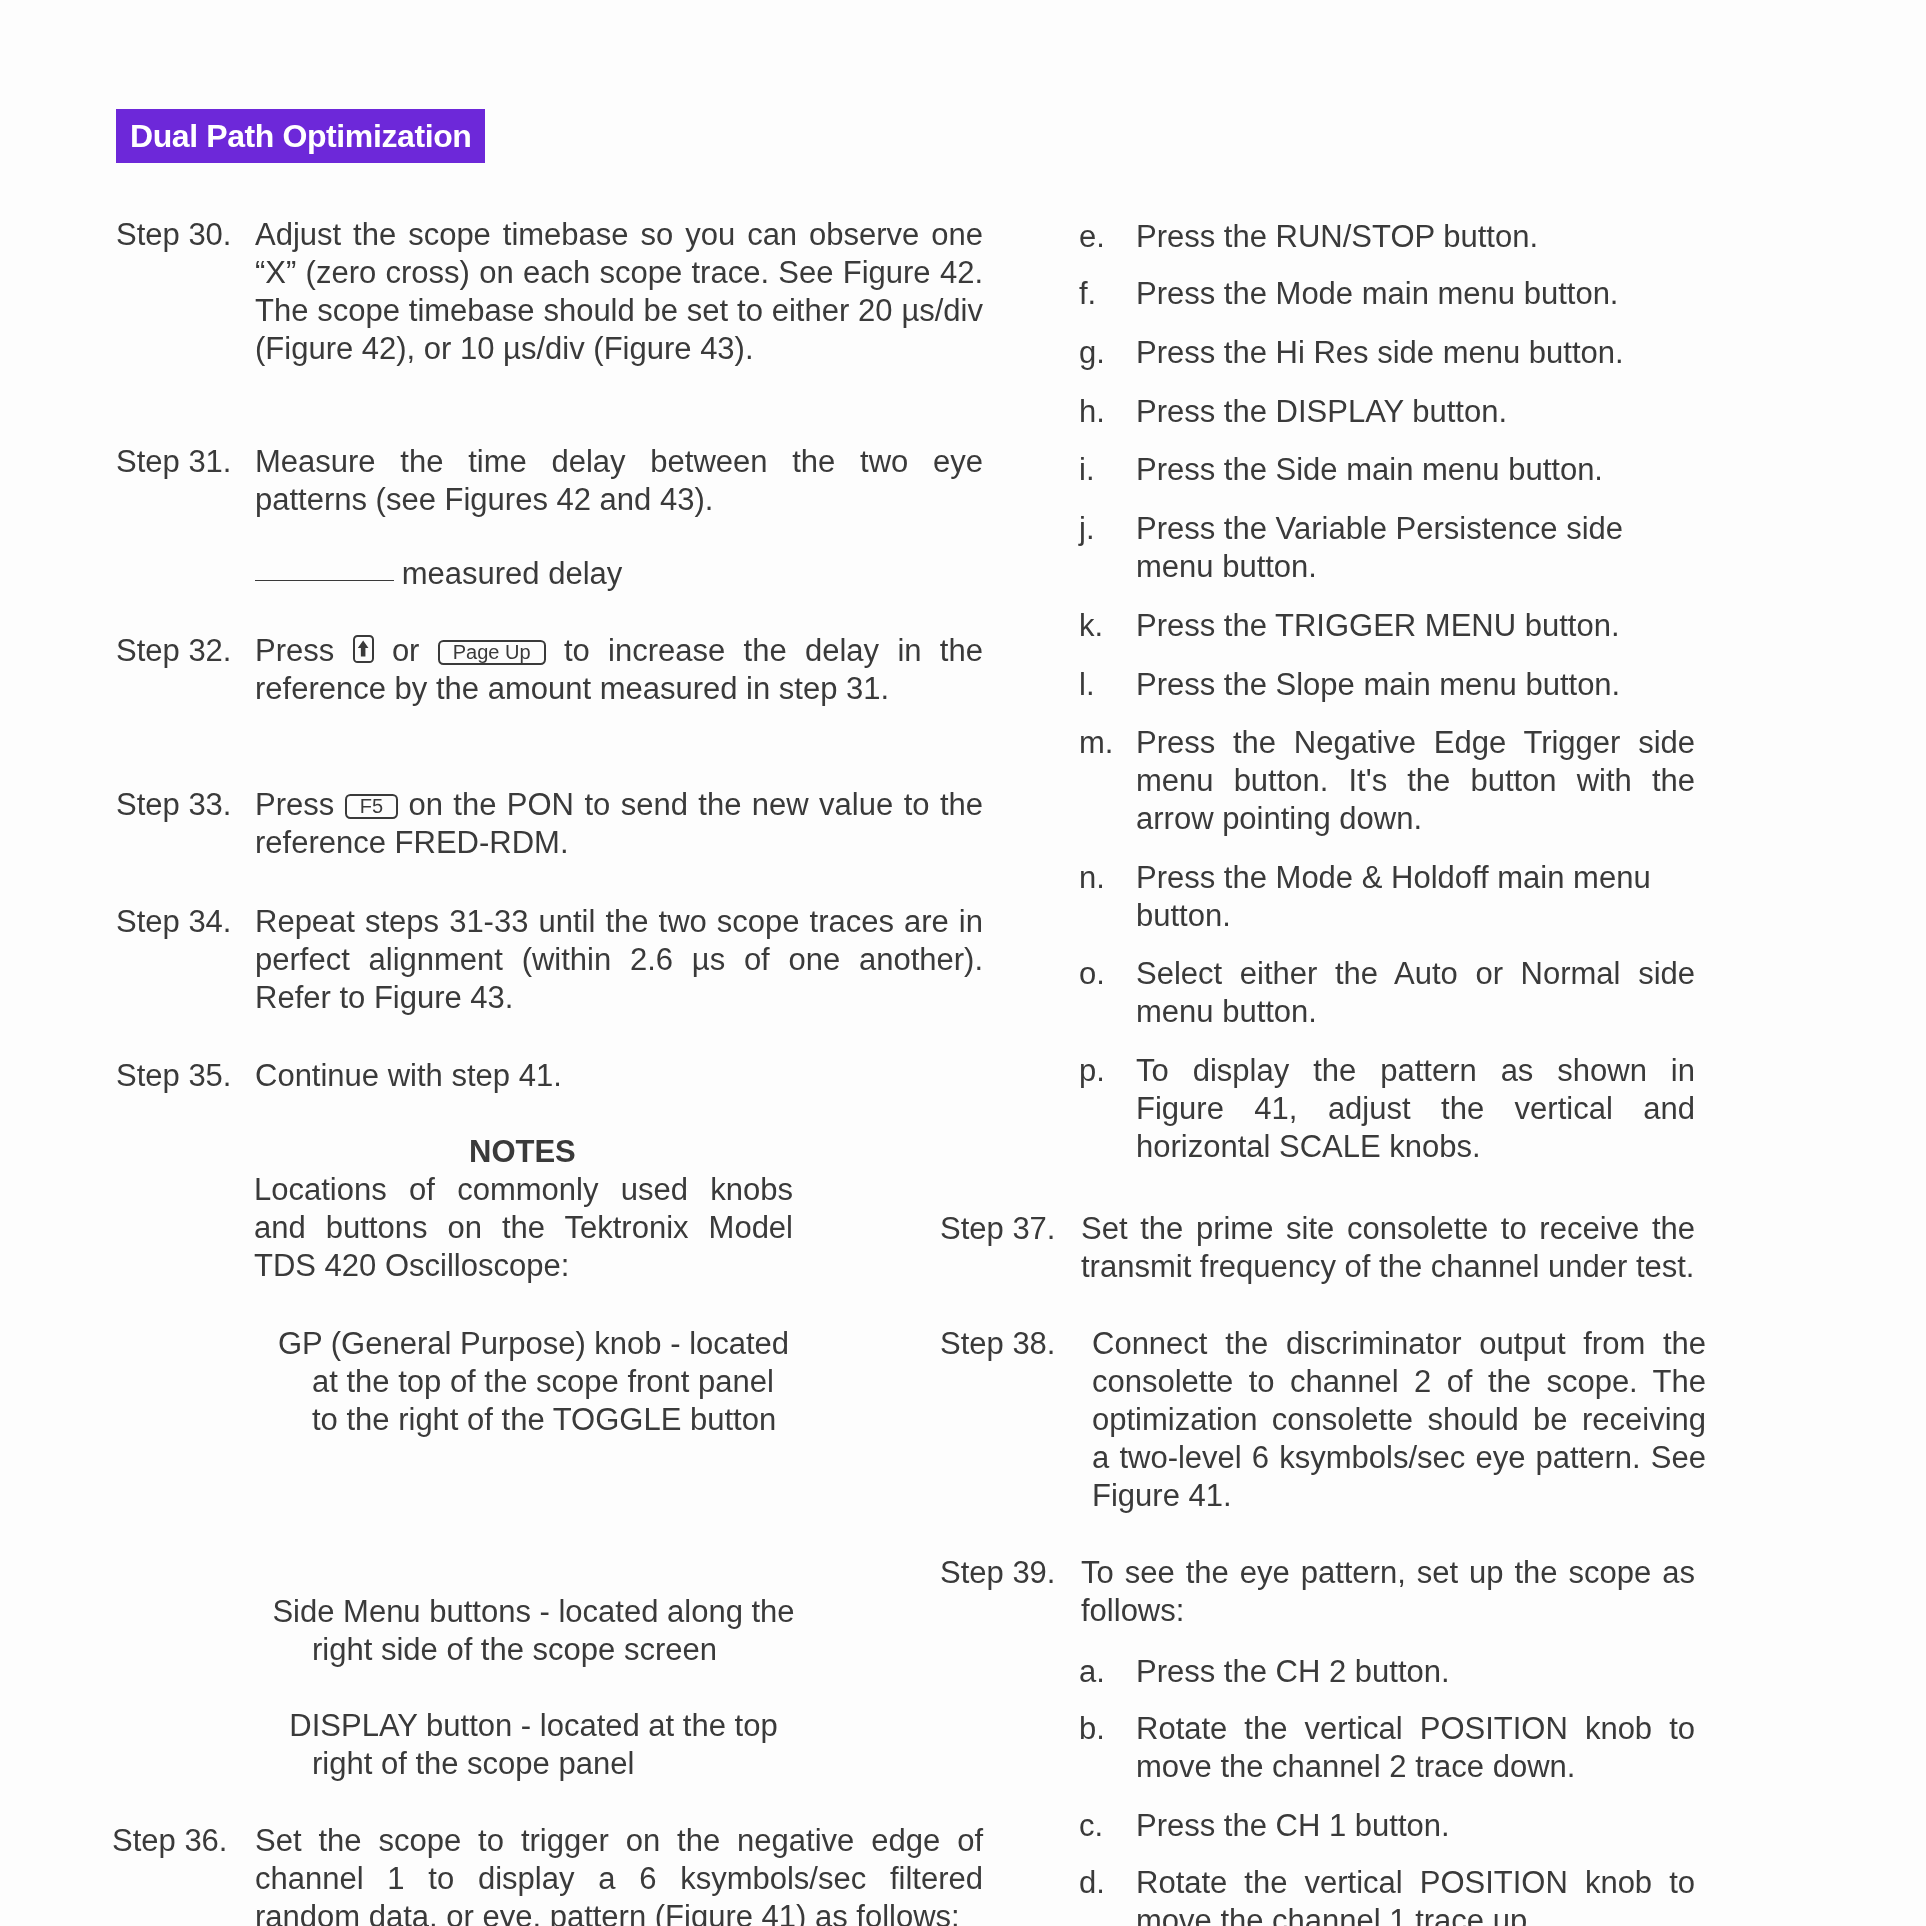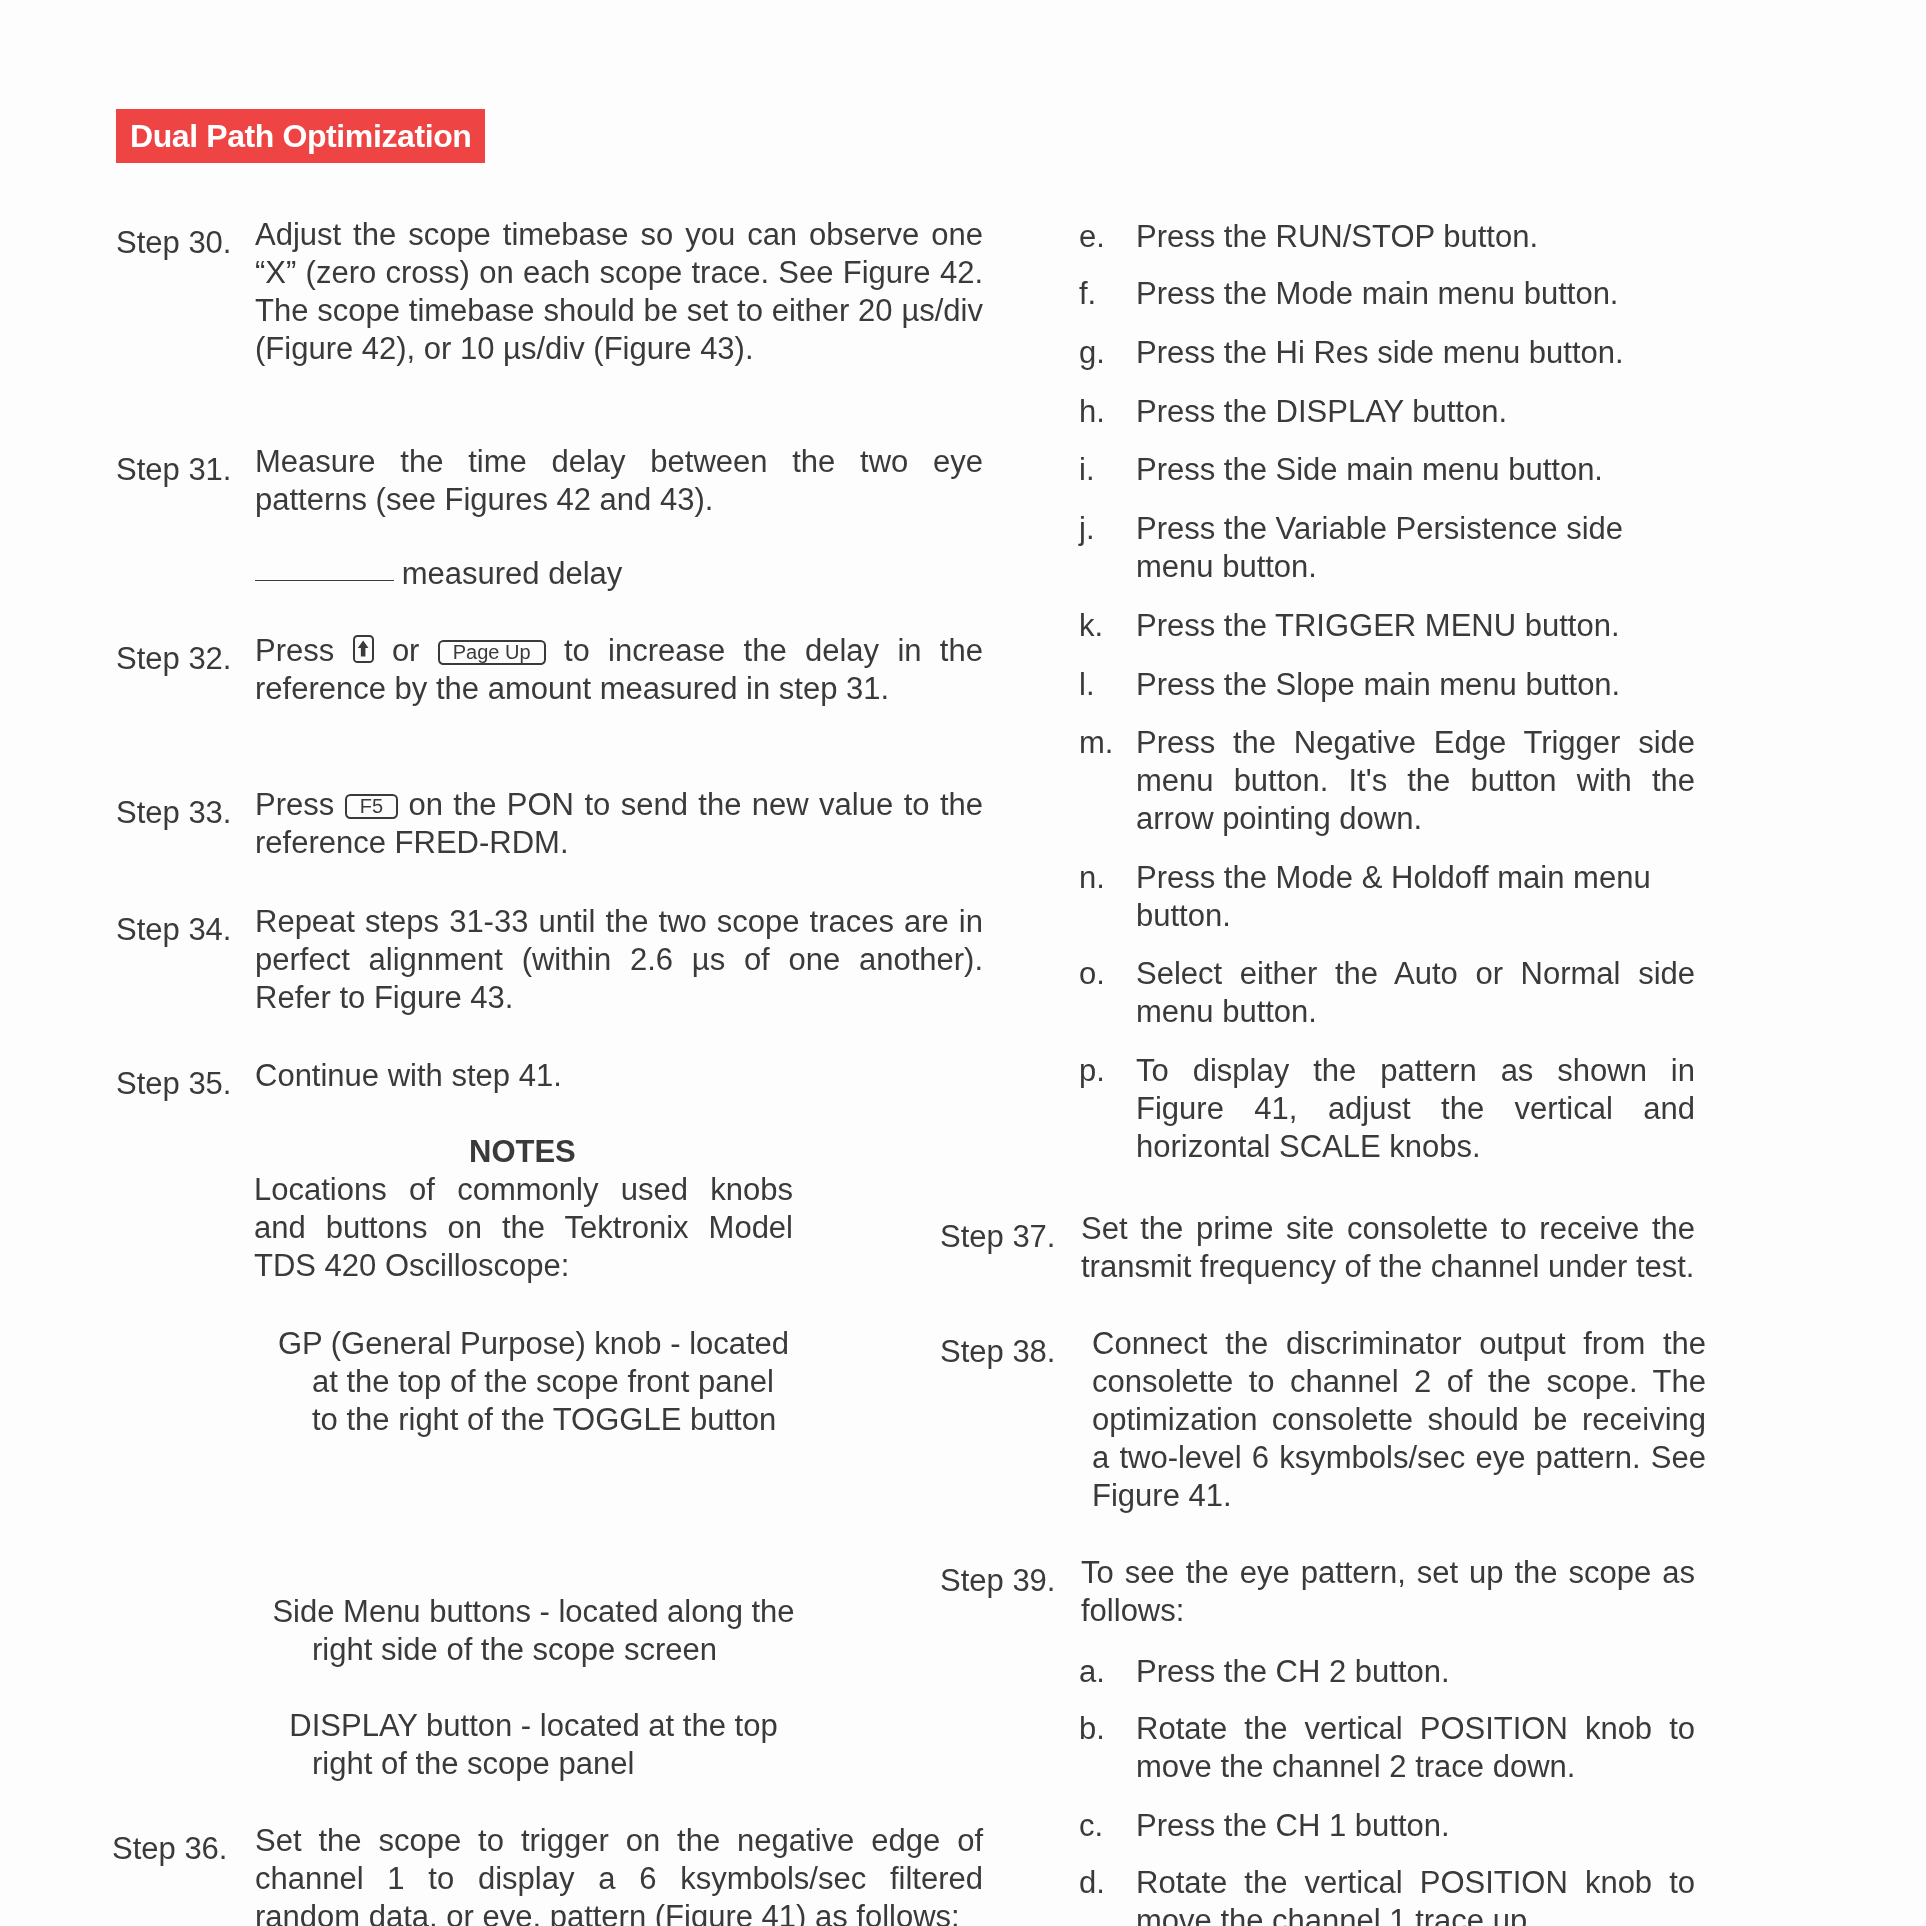--- a/index.html
+++ b/index.html
@@ -1,24 +1,24 @@
 <!DOCTYPE html>
 <html style="font-size:6.2px"><head>
   <meta charset="utf-8">
   <style>
     html, body { margin: 0; padding: 0; background: #ffffff; }
     body { width: 1937px; height: 2556px; position: relative; overflow: hidden;
            font-family: "Liberation Sans", sans-serif; color: #3a3a3a; }
     .page { position: absolute; left: 0; top: 0; width: 1937px; height: 2556px; background: #fdfdfd; }
     .banner { position: absolute; left: 116px; top: 109px; width: 369px; height: 54px;
-              background: #ef4444; color: #ffffff; font-weight: bold; font-size: 32px;
+              background: #6d28d9; color: #ffffff; font-weight: bold; font-size: 32px;
               line-height: 54px; padding-left: 14px; box-sizing: border-box; letter-spacing: -0.4px; }
     .col { position: absolute; font-size: 31px; line-height: 38px; }
     .step { position: absolute; }
-    .step-label { position: absolute; left: 0; top: 0; white-space: nowrap; margin-top: 8px; }
+    .step-label { position: absolute; left: 0; top: 0; white-space: nowrap; }
     .step-text { position: absolute; }
     .sub { position: absolute; }
     .sub-letter { position: absolute; left: 0; top: 0; }
     .sub-text { position: absolute; }
     .justify { text-align: justify; text-align-last: left; }
     .key { display: inline-block; border: 2.7px solid #3a3a3a; border-radius: 5.4px;
            font-size: 20px; line-height: 21.6px; padding: 0 13px; vertical-align: 2.3px; }
     .key-arrow { display: inline-block; width: 17px; height: 24px; border: 2.7px solid #3a3a3a;
                  border-radius: 4.6px; position: relative; vertical-align: -1.5px; }
     .key-arrow svg { position: absolute; left: 2.3px; top: 2.3px; }

